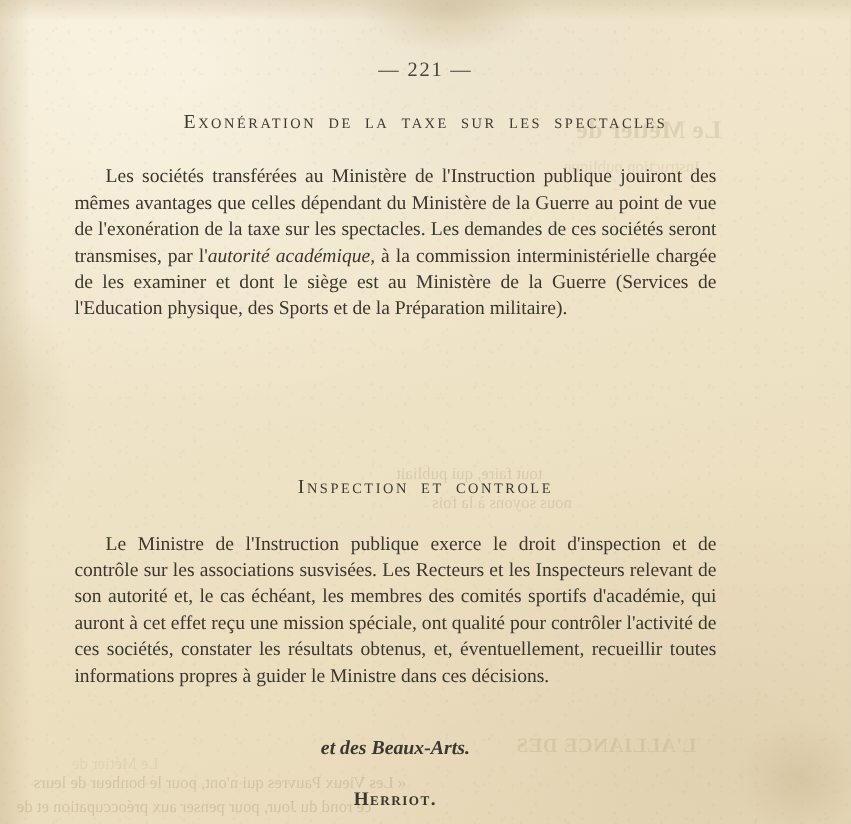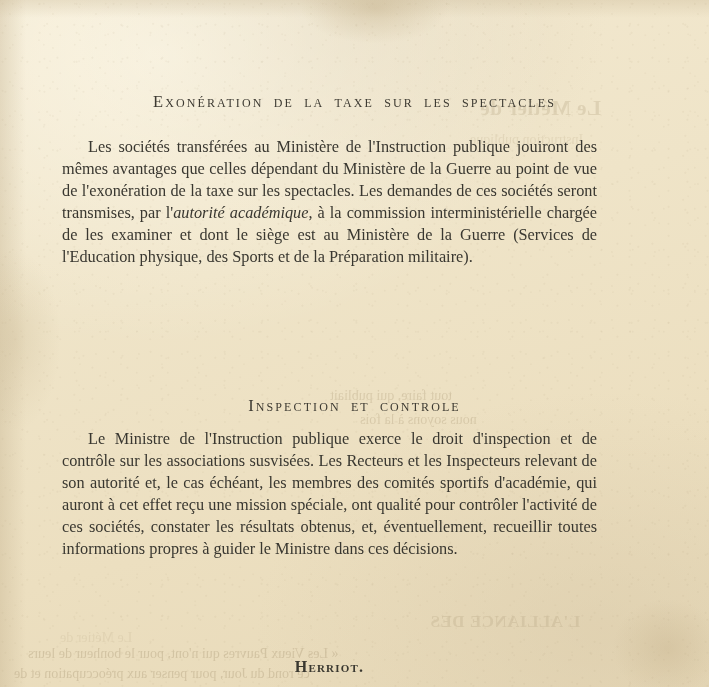--- a/index.html
+++ b/index.html
@@ -167,31 +167,33 @@
 
   <div class="showthrough st-title" style="left:480px; top:96px;">Le Métier de</div>
   <div class="showthrough st-body" style="left:470px; top:132px; opacity:0.22;">Instruction publique</div>
   <div class="showthrough st-body" style="left:330px; top:388px;">tout faire, qui publiait</div>
   <div class="showthrough st-body" style="left:360px; top:412px;">nous soyons à la fois</div>
   <div class="showthrough st-title" style="left:430px; top:612px; font-size:17px;">L'ALLIANCE DES</div>
   <div class="showthrough st-body" style="left:28px; top:646px; opacity:0.45;">« Les Vieux Pauvres qui n'ont, pour le bonheur de leurs</div>
   <div class="showthrough st-body" style="left:14px; top:666px; opacity:0.45;">ce rond du Jour, pour penser aux préoccupation et de</div>
   <div class="showthrough st-body" style="left:60px; top:630px; opacity:0.20;">Le Métier de</div>
 
+  <div class="folio">— 221 —</div>
 
   <div class="sec-head" style="top:92px;">Exonération de la taxe sur les spectacles</div>
 
   <div class="body" style="top:136px;">
     <p>Les sociétés transférées au Ministère de l'Instruction publique jouiront des mêmes avantages que celles dépendant du Ministère de la Guerre au point de vue de l'exonération de la taxe sur les spectacles. Les demandes de ces sociétés seront transmises, par l'<em>autorité académique</em>, à la commission interministérielle chargée de les examiner et dont le siège est au Ministère de la Guerre (Services de l'Education physique, des Sports et de la Préparation militaire).</p>
   </div>
 
   <div class="sec-head" style="top:396px;">Inspection et controle</div>
 
-  <div class="body" style="top:428px;">
+  <div class="body" style="top:442px;">
     <p>Le Ministre de l'Instruction publique exerce le droit d'inspection et de contrôle sur les associations susvisées. Les Recteurs et les Inspecteurs relevant de son autorité et, le cas échéant, les membres des comités sportifs d'académie, qui auront à cet effet reçu une mission spéciale, ont qualité pour contrôler l'activité de ces sociétés, constater les résultats obtenus, et, éventuellement, recueillir toutes informations propres à guider le Ministre dans ces décisions.</p>
   </div>
 
   <div class="signature" style="top:612px;">
+    <div>et des Beaux-Arts.</div>
   </div>
 
   <div class="signer" style="top:658px;">Herriot.</div>
 
 </div>
 
 </body></html>

